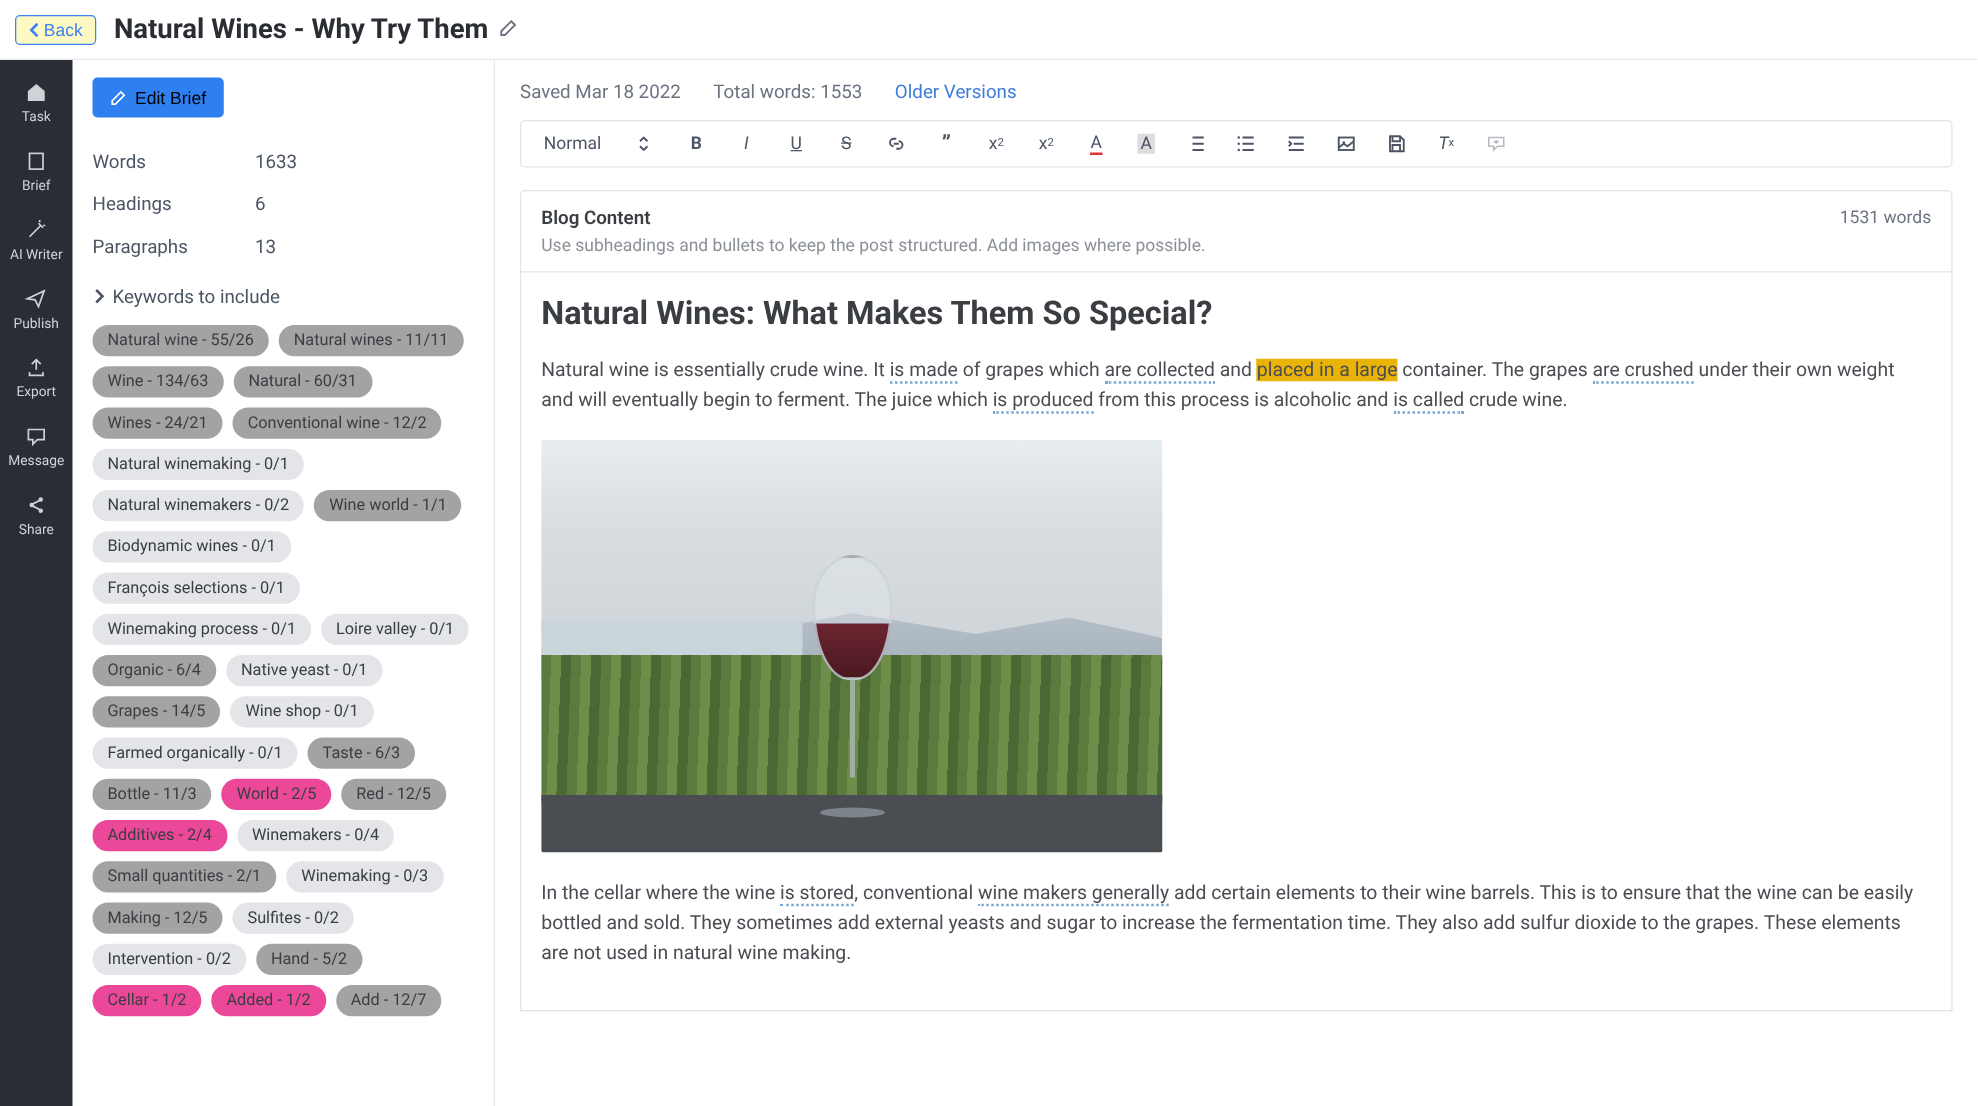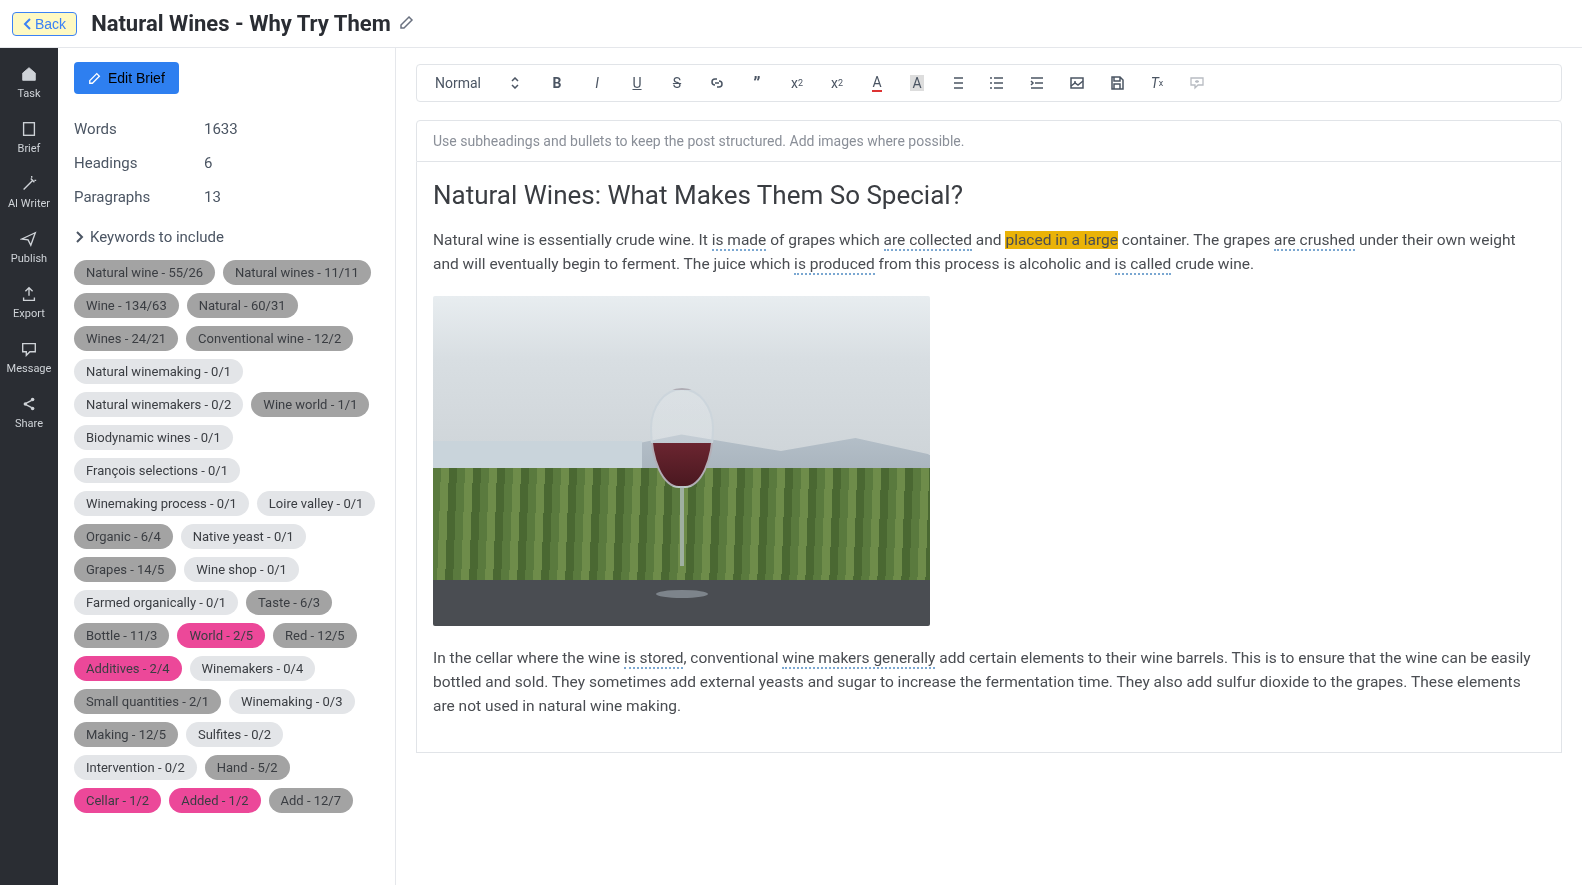--- a/index.html
+++ b/index.html
@@ -30,21 +30,21 @@
 .meta-row .link { color: #3b7dd8; cursor: pointer; }
 .toolbar { border: 1px solid #e1e4e8; border-radius: 4px; display: flex; align-items: center; padding: 6px 10px; gap: 20px; margin-bottom: 18px; }
 .tb-select { display: flex; align-items: center; gap: 30px; padding: 4px 8px; cursor: pointer; font-size: 14px; color: #4b5563; }
 .tb-btn { cursor: pointer; color: #4b5563; display: flex; align-items: center; justify-content: center; width: 20px; height: 20px; }
 .content-header { border: 1px solid #e1e4e8; border-radius: 4px 4px 0 0; padding: 12px 16px; display: flex; flex-direction: column; gap: 6px; }
 .content-header-top { display: flex; justify-content: space-between; align-items: center; }
 .content-title { font-weight: 600; font-size: 15px; color: #3a3d42; }
 .word-count { color: #6b7280; font-size: 14px; }
 .content-hint { color: #8a8f98; font-size: 14px; }
 .content-body { border: 1px solid #e1e4e8; border-top: none; padding: 18px 16px; }
-.content-body h2 { font-size: 26px; font-weight: 400; color: #3a3d42; margin-bottom: 18px; }
+.content-body h2 { font-size: 26px; font-weight: 700; color: #3a3d42; margin-bottom: 18px; }
 .content-body p { font-size: 15.5px; line-height: 1.55; color: #4a4d52; margin-bottom: 16px; }
 .dotted { border-bottom: 2px dotted #7aa7d1; }
 .hl { background: #eab308; }
 .wine-img { width: 497px; height: 330px; margin: 20px 0; position: relative; overflow: hidden; border-radius: 2px; }
 .sky { position: absolute; top: 0; left: 0; right: 0; height: 48%; background: linear-gradient(180deg, #e8edf0 0%, #d8dee2 40%, #cfd5d9 100%); }
 .mountains { position: absolute; top: 38%; left: 0; right: 0; height: 20%; background: linear-gradient(180deg, #b8c3cc 0%, #a5b0ba 100%); clip-path: polygon(0 60%, 15% 30%, 30% 50%, 50% 20%, 70% 45%, 85% 25%, 100% 50%, 100% 100%, 0 100%); }
 .water { position: absolute; top: 44%; left: 0; width: 42%; height: 12%; background: #c9d4db; }
 .vineyard { position: absolute; top: 52%; left: 0; right: 0; height: 36%; background: repeating-linear-gradient(92deg, #5a7a3e 0px, #5a7a3e 8px, #6e8c4a 8px, #6e8c4a 16px, #4a6832 16px, #4a6832 24px); }
 .ledge { position: absolute; bottom: 0; left: 0; right: 0; height: 14%; background: #4a4d52; }
 .glass { position: absolute; left: 50%; top: 28%; transform: translateX(-50%); width: 72px; height: 210px; }
@@ -178,20 +178,25 @@
           <div class="chip gray">Sulfites - 0/2</div>
           <div class="chip gray">Intervention - 0/2</div>
           <div class="chip green">Hand - 5/2</div>
           <div class="chip yellow">Cellar - 1/2</div>
           <div class="chip yellow">Added - 1/2</div>
           <div class="chip green">Add - 12/7</div>
         </div>
     </div>
 
     <div class="right-panel">
+      <div class="meta-row">
+        <span>Saved Mar 18 2022</span>
+        <span>Total words: 1553</span>
+        <span class="link">Older Versions</span>
+      </div>
 
       <div class="toolbar">
         <div class="tb-select">
           <span>Normal</span>
           <svg width="8" height="12" viewBox="0 0 8 12">
               <path d="M1 4 L4 1 L7 4 M1 8 L4 11 L7 8" stroke="#4b5563" stroke-width="1.5" fill="none"></path>
             </svg>
         </div>
         <div class="tb-btn">
             <b>B</b>
@@ -254,20 +259,24 @@
             <sub style="font-size:9px">x</sub>
           </div>
         <div class="tb-btn">
             <svg width="16" height="16" viewBox="0 0 16 16">
               <path d="M2 3 L14 3 L14 10 L9 10 L6 13 L6 10 L2 10 Z M8 5 L8 8 M6 6.5 L10 6.5" stroke="#b8bcc2" stroke-width="1.3" fill="none"></path>
             </svg>
           </div>
       </div>
 
       <div class="content-header">
+        <div class="content-header-top">
+          <span class="content-title">Blog Content</span>
+          <span class="word-count">1531 words</span>
+        </div>
         <div class="content-hint">Use subheadings and bullets to keep the post structured. Add images where possible.</div>
       </div>
 
       <div class="content-body">
         <h2>Natural Wines: What Makes Them So Special?</h2>
         <p><span>Natural wine is essentially crude wine. It </span><span class="dotted">is made</span><span> of grapes which </span><span class="dotted">are collected</span><span> and </span><span class="hl">placed in a large</span><span> container. The grapes </span><span class="dotted">are crushed</span><span> under their own weight and will eventually begin to ferment. The juice which </span><span class="dotted">is produced</span><span> from this process is alcoholic and </span><span class="dotted">is called</span><span> crude wine.</span></p>
         <div class="wine-img">
           <div class="sky"></div>
             <div class="mountains"></div>
             <div class="water"></div>

